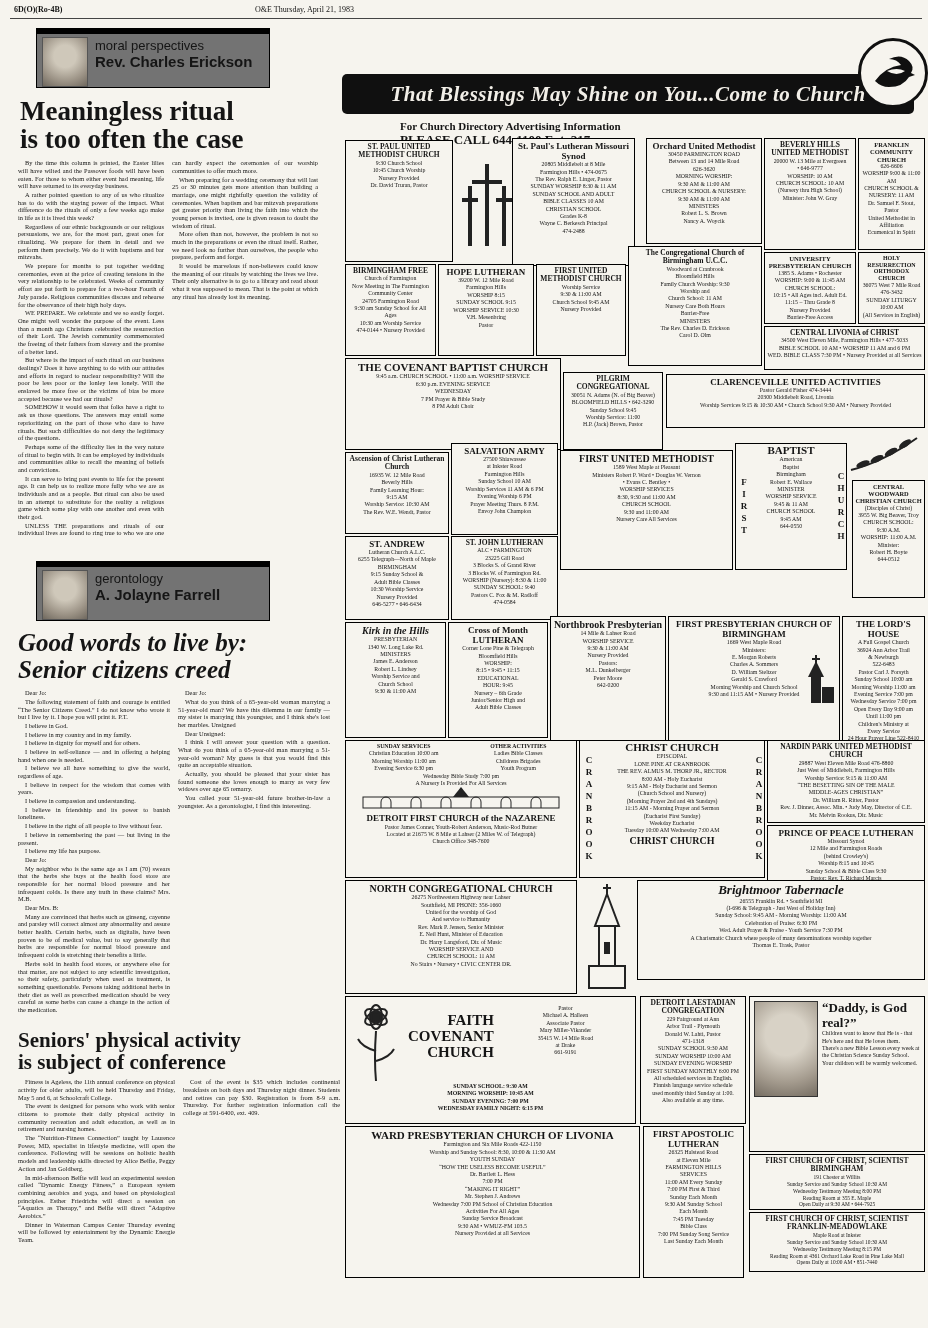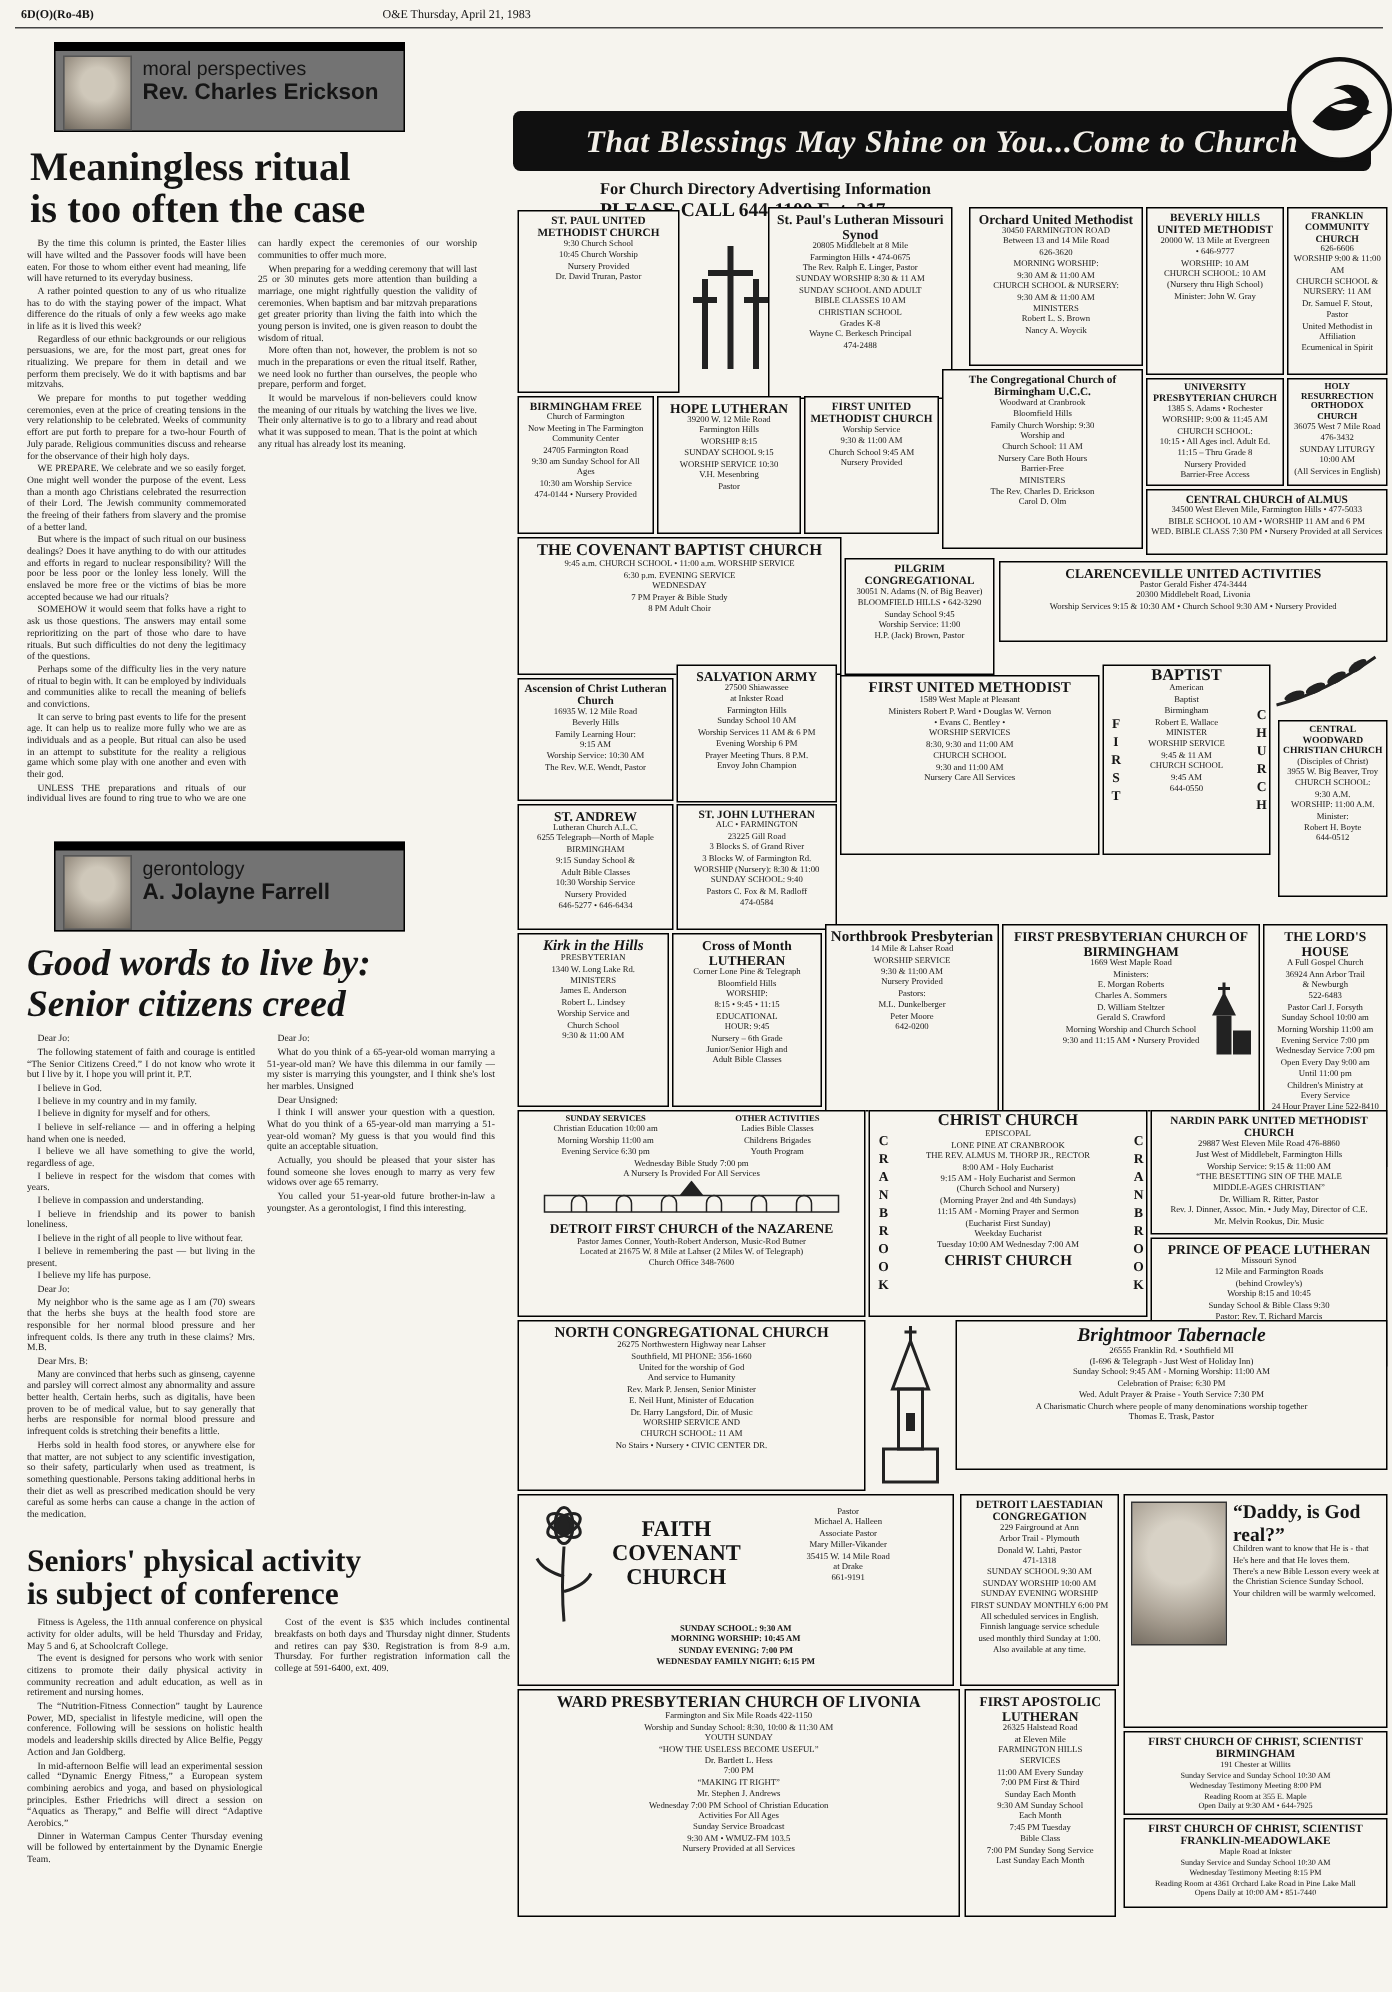--- a/index.html
+++ b/index.html
@@ -42,21 +42,21 @@
   .dirinfo .l1{font-weight:bold;font-size:11px}
   .dirinfo .l2{font-weight:bold;font-size:13px}
   .vert{writing-mode:vertical-rl;text-orientation:upright;font-weight:bold;font-size:9px;letter-spacing:2px}
   .cran{display:grid;grid-template-columns:14px 1fr 14px;height:100%}
   .fb-grid{display:grid;grid-template-columns:13px 1fr 13px;height:100%}
   .daddy{display:flex;gap:4px;text-align:left}
   .child-photo{flex:0 0 64px;height:96px;background:radial-gradient(circle at 50% 35%, #d8d2c6 0 30%, #a39a8d 70%, #756d62 100%);border:1px solid #333}
   .two-col{display:flex;justify-content:space-between;gap:3px;text-align:center}
   .two-col>div{flex:1}
   .faith-row{display:flex;align-items:flex-start;gap:4px;text-align:left}
-  .faith-title{font-weight:bold;font-size:15px;line-height:1.05;text-align:center;padding-top:14px}
+  .faith-title{font-weight:bold;font-size:15px;line-height:1.05;text-align:right;padding-top:14px}
   .small-note{font-size:5.4px}
 </style>
 </head>
 <body>
 
 <div class="page">
 
   <div class="masthead">
     <span class="mh-left">6D(O)(Ro-4B)</span>
     <span class="mh-center">O&amp;E  Thursday, April 21, 1983</span>
@@ -302,21 +302,21 @@
       <div class="ad-title">FIRST UNITED METHODIST CHURCH</div>
       <div>
           <div class="ad-line">Worship Service</div>
           <div class="ad-line">9:30 &amp; 11:00 AM</div>
           <div class="ad-line">Church School 9:45 AM</div>
           <div class="ad-line">Nursery Provided</div>
         </div>
     </div>
 
     <div class="ad" style="left:424px;top:298px;width:161px;height:44px">
-      <div class="ad-title">CENTRAL CHURCH of ALMUS</div>
+      <div class="ad-title">CENTRAL LIVONIA of CHRIST</div>
       <div>
           <div class="ad-line">34500 West Eleven Mile, Farmington Hills • 477-5033</div>
           <div class="ad-line">BIBLE SCHOOL 10 AM • WORSHIP 11 AM and 6 PM</div>
           <div class="ad-line">WED. BIBLE CLASS 7:30 PM • Nursery Provided at all Services</div>
         </div>
     </div>
 
     <div class="ad" style="left:5px;top:330px;width:216px;height:92px">
       <div class="ad-title t11" style="">THE COVENANT BAPTIST CHURCH</div>
       <div>

